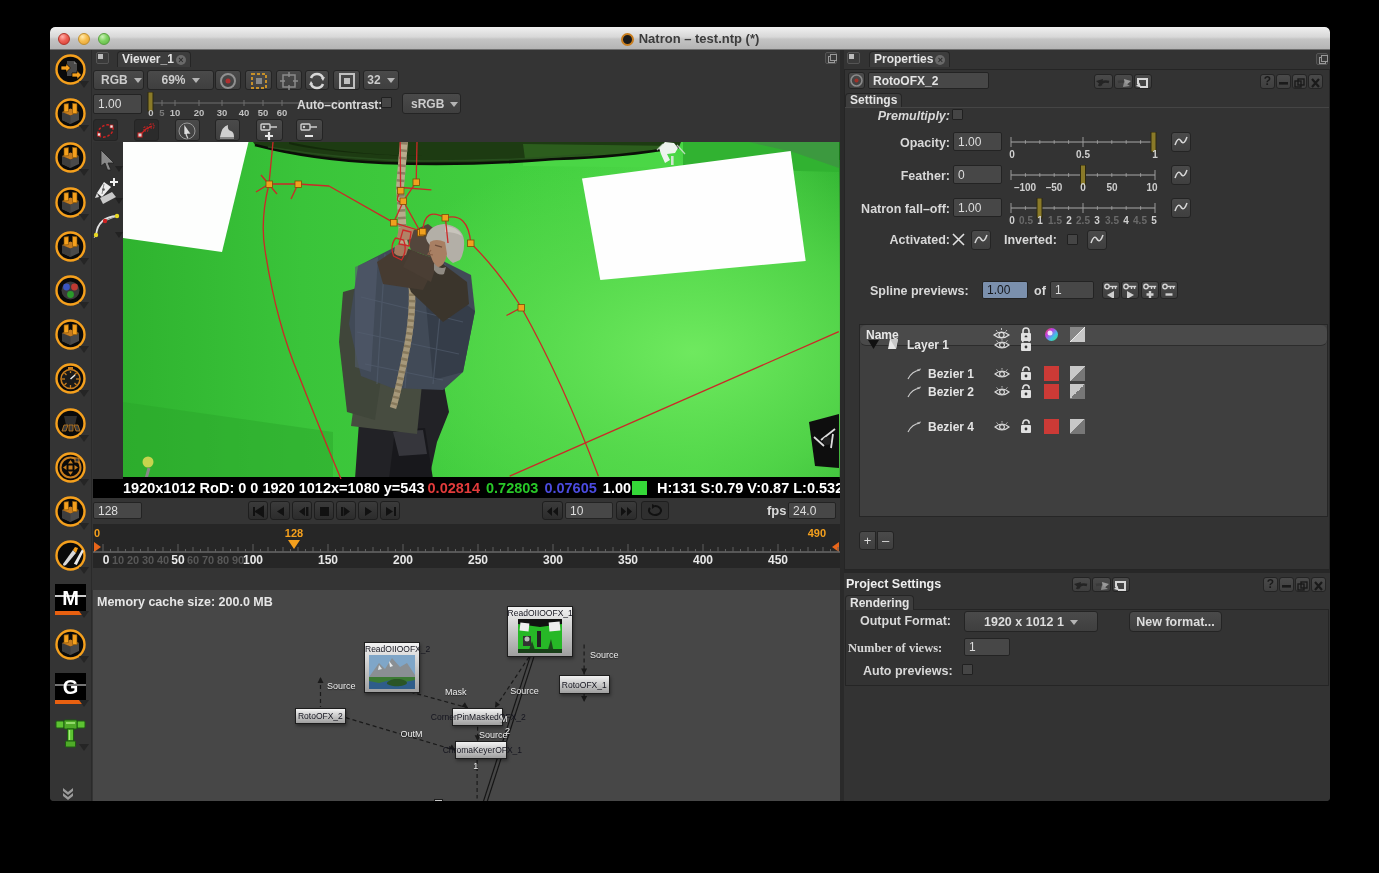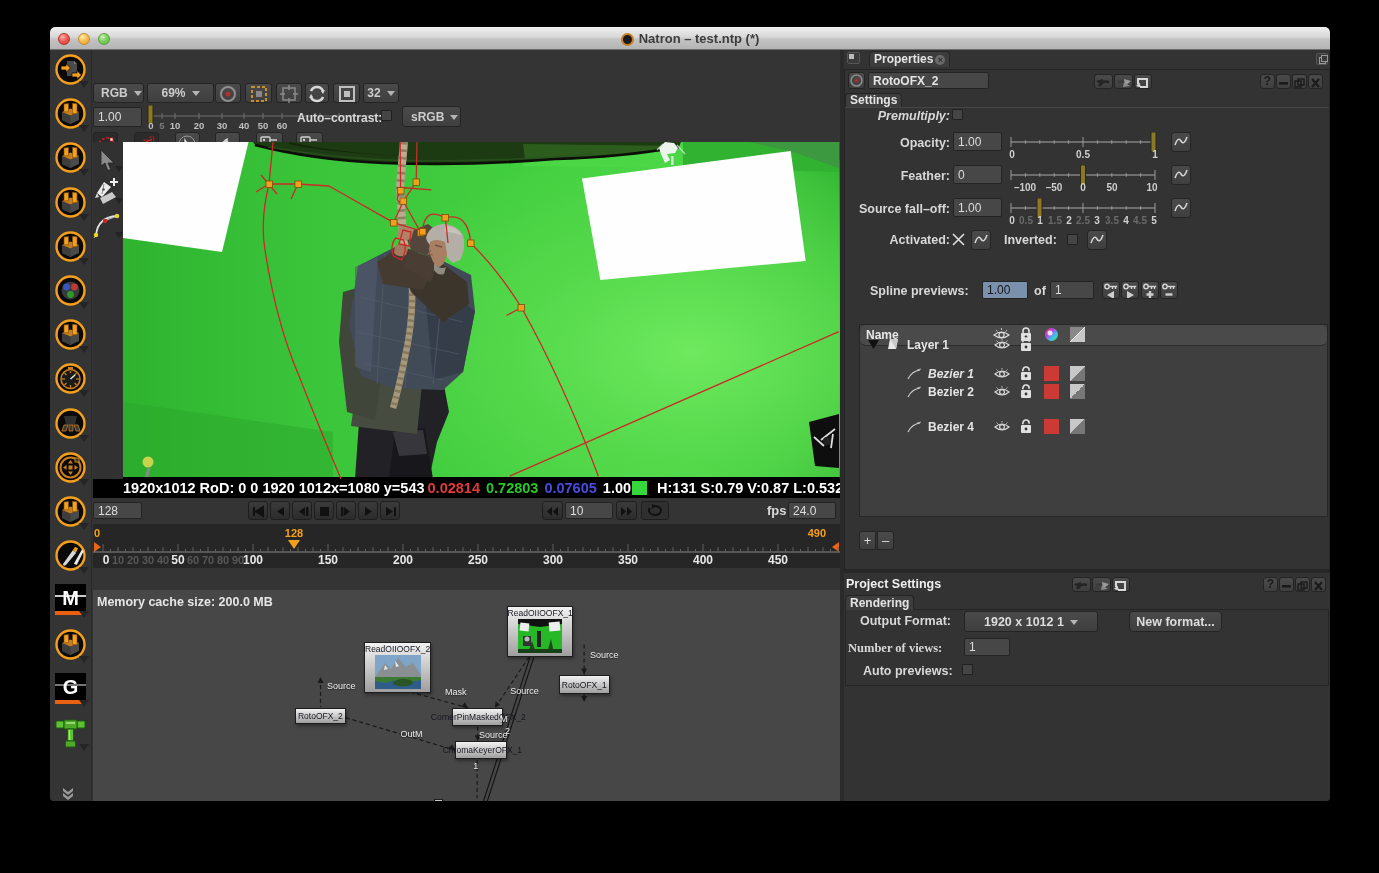--- a/index.html
+++ b/index.html
@@ -48,21 +48,21 @@
 
 
 #toolbar { position:absolute; left:0; top:23px; width:42px; bottom:0; background:#343434;
   border-right:1px solid #2a2a2a;}
 .tbi { position:absolute; left:5px; width:31px; height:31px; }
 .tbi svg { position:absolute; left:0; top:0; }
 .tbi .dd { position:absolute; right:-3px; bottom:-3px; width:0; height:0;
   border-left:5px solid transparent; border-right:5px solid transparent; border-top:7px solid #252525;}
 
 #vtabbar { position:absolute; left:43px; top:23px; width:747px; height:18px; background:#343434;}
-#viewerhead { position:absolute; left:43px; top:41px; width:747px; height:74px; background:#343434;margin-top:13px; }
+#viewerhead { position:absolute; left:43px; top:41px; width:747px; height:74px; background:#343434; }
 #viewimg { position:absolute; left:43px; top:115px; width:747px; height:337px; background:#000; overflow:hidden;}
 #rototools { position:absolute; left:43px; top:115px; width:30px; height:337px; background:#313131; }
 #infobar { position:absolute; left:43px; top:452px; width:747px; height:19px; background:#000;
   color:#fff; font-size:14.5px; font-weight:bold; line-height:19px; white-space:nowrap; overflow:hidden;}
 #transport { position:absolute; left:43px; top:471px; width:747px; height:26px; background:#343434;}
 #timeline { position:absolute; left:43px; top:497px; width:747px; height:44px; background:#262626;}
 
 #ngtabbar { position:absolute; left:43px; top:541px; width:747px; height:22px; background:#343434;}
 #nodegraph { position:absolute; left:43px; top:563px; width:747px; height:211px; background:#474747; overflow:hidden;}
 
@@ -258,20 +258,25 @@
           <line x1="14.5" y1="13" x2="14.5" y2="23" stroke="#a8e880" stroke-width="1.2"></line>
         </svg>
         <div class="dd"></div>
       </div>
     <svg class="abs" style="left:11px;top:738px;" width="14" height="12">
         <g fill="#9a9a9a">
           <path d="M2 0 l5 4 5 -4 v3 l-5 4 -5 -4z"></path>
           <path d="M2 5 l5 4 5 -4 v3 l-5 4 -5 -4z"></path>
         </g>
       </svg>
+  </div>
+  <div id="vtabbar">
+    <div class="paneico" style="left:3px;top:2px;"></div>
+    <div class="tab" style="left:24px;top:1px;height:16px;line-height:15px;">Viewer_1<span class="x">×</span></div>
+    <div class="floatico" style="right:3px;top:2px;"></div>
   </div>
   <div id="viewerhead">
 
     <div class="btn" style="left:0px;top:2px;width:51px;height:20px;font-size:12px;font-weight:bold;line-height:19px;padding-left:7px;">RGB<span class="ddarrow"></span></div>
     <div class="btn" style="left:54px;top:2px;width:67px;height:20px;font-size:12px;font-weight:bold;line-height:19px;text-align:center;">69%<span class="ddarrow"></span></div>
     <div class="btn vbt" style="left:122px;top:2px;width:26px;height:20px;">
       <svg width="22" height="18">
           <circle cx="11" cy="9" r="7" fill="none" stroke="#909090" stroke-width="2"></circle>
           <circle cx="11" cy="9" r="2.5" fill="#b03030"></circle>
         </svg></div>
@@ -727,21 +732,21 @@
           <path d="M0 0 h44 v5 l-22 3 -22 -3z" fill="#111"></path>
           <rect x="2" y="4" width="9" height="8" fill="#eee" transform="rotate(6 6 8)"></rect>
           <rect x="31" y="3" width="11" height="9" fill="#eee" transform="rotate(-5 36 7)"></rect>
           <rect x="19" y="12" width="4" height="16" fill="#222"></rect>
           <path d="M14 22 l4 12 h-8z" fill="#1c4a1c"></path>
           <path d="M33 20 l3 14 h-7z" fill="#1c4a1c"></path>
           <rect x="5" y="17" width="8" height="10" fill="#333"></rect>
           <circle cx="9" cy="20" r="2.5" fill="#bbb"></circle>
           <rect x="0" y="30" width="44" height="4" fill="#184018"></rect>
         </svg></div>
-    <div class="node" style="left:271px;top:51.5px;width:67px;height:51px;"><div style="margin-top:1px;">ReadOIIOOFX_2</div>
+    <div class="node" style="left:271px;top:51.5px;width:56px;height:51px;"><div style="margin-top:1px;">ReadOIIOOFX_2</div>
       <svg width="46" height="34" style="margin-top:1px;">
           <rect width="46" height="34" fill="#7fa6c8"></rect>
           <rect y="22" width="46" height="12" fill="#2e5d8a"></rect>
           <path d="M0 22 L10 8 L16 14 L23 3 L31 12 L38 8 L46 20 v4 h-46z" fill="#8a8f93"></path>
           <path d="M20 6 l4 5 -3 1z" fill="#e8ecee"></path>
           <path d="M10 10 l3 4 -4 1z" fill="#dfe4e6"></path>
           <path d="M0 22 h46 v3 l-10 2 -14 -2 -12 3 -10 -2z" fill="#3c7a34"></path>
           <path d="M28 24 c6 0 10 2 10 4 s-8 4 -14 3 -8 -3 -4 -5 5 -2 8 -2z" fill="#2a5526"></path>
         </svg></div>
     <div class="node" style="left:201.9px;top:117.8px;width:51px;height:16px;line-height:15px;">RotoOFX_2</div>
@@ -856,21 +861,21 @@
           <text x="47" y="26">–50</text>
           <text x="76" y="26">0</text>
           <text x="105" y="26">50</text>
           <text x="145" y="26">10</text>
         </g>
     </svg>
     <div class="btn cvb" style="left:327px;top:115px;"><svg width="18" height="16">
           <path d="M3 12 q3 -9 6 -4 t6 -4" fill="none" stroke="#d8d8d8" stroke-width="1.5"></path>
         </svg></div>
 
-    <div class="lbl pr" style="right:380px;top:152px;">Source fall–off:</div>
+    <div class="lbl pr" style="right:380px;top:152px;">Natron fall–off:</div>
     <div class="input" style="left:109px;top:148px;width:49px;height:19px;line-height:18px;">1.00</div>
     <svg class="abs" style="left:163px;top:148px;" width="152" height="28">
       <line x1="4" y1="10" x2="148" y2="10" stroke="#a9a9a9" stroke-width="1"></line>
       <g stroke="#9a9a9a" stroke-width="1">
           <line x1="4" y1="5" x2="4" y2="15"></line>
           <line x1="18.4" y1="8.2" x2="18.4" y2="11.8"></line>
           <line x1="32.8" y1="8.2" x2="32.8" y2="11.8"></line>
           <line x1="47.2" y1="8.2" x2="47.2" y2="11.8"></line>
           <line x1="61.6" y1="8.2" x2="61.6" y2="11.8"></line>
           <line x1="76" y1="5" x2="76" y2="15"></line>
@@ -989,21 +994,21 @@
             <path d="M3 1 h8 l-2 10z" fill="#c8c8c8"></path>
           </svg>
         <span class="lname" style="left:47px;">Layer 1</span>
         <svg class="eye">
             <use href="#eyeic"></use>
           </svg>
         <svg class="lock">
             <use href="#lockic"></use>
           </svg>
       </div>
-      <div class="lrow" style="top:40.2px;font-style:italic;">
+      <div class="lrow" style="top:40.2px;">
         <svg class="abs curvic" style="left:47px;">
             <use href="#curvic"></use>
           </svg>
         <span class="lname" style="left:68px;">Bezier 1</span>
         <svg class="eye">
             <use href="#eyeic"></use>
           </svg>
         <svg class="lock">
             <use href="#lockic"></use>
           </svg>

